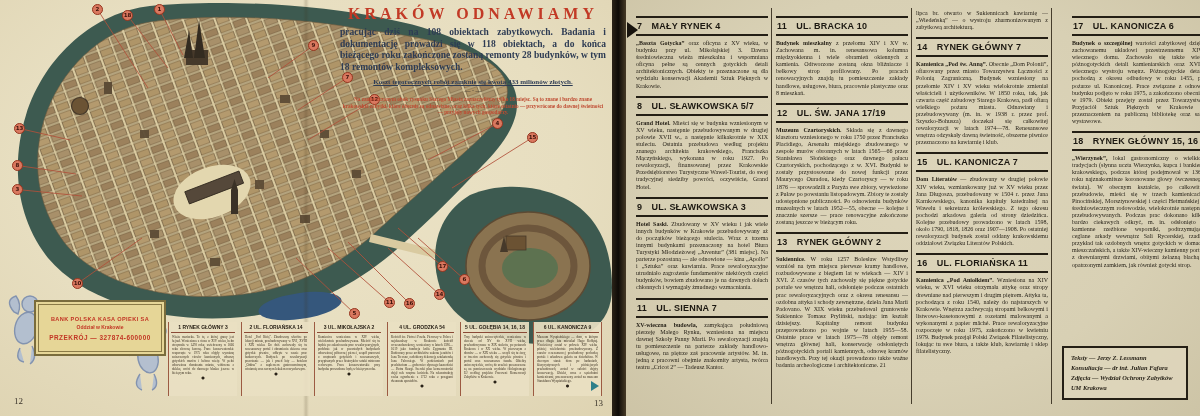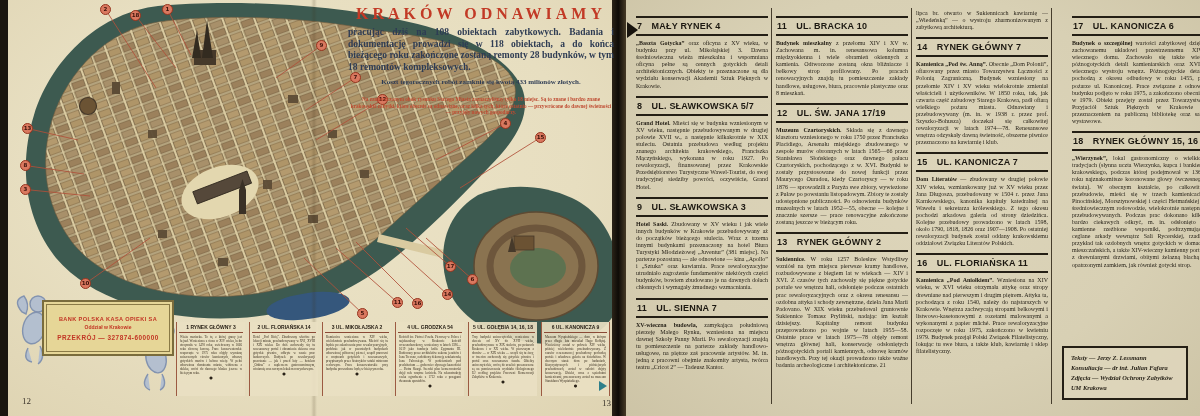--- a/index.html
+++ b/index.html
@@ -1,34 +1,34 @@
 <!DOCTYPE html>
 <html><head>
 <meta charset="utf-8">
 <style>
   html,body{margin:0;padding:0;background:#111;}
   .stage{position:relative;width:1200px;height:416px;overflow:hidden;
          font-family:"Liberation Serif",serif;background:#1a160f;}
   
-  .page-left{position:absolute;left:8px;top:0;width:647px;height:416px;
+  .page-left{position:absolute;left:0;top:0;width:647px;height:416px;
     background:radial-gradient(ellipse at 45% 40%, #ece3c6 0%, #e7dec0 55%, #ddd2b0 100%);}
   .fold{position:absolute;left:303px;top:0;width:6px;height:416px;
     background:linear-gradient(90deg,rgba(60,45,20,0) 0%,rgba(60,45,20,.18) 50%,rgba(60,45,20,0) 100%);}
   .left-edge-shade{position:absolute;right:0;top:0;width:14px;height:416px;
     background:linear-gradient(90deg,rgba(30,20,5,0),rgba(30,20,5,.35));}
   .map,.map-overlay{position:absolute;left:0;top:0;}
   .map-overlay line{stroke:#b1503a;stroke-width:.9;opacity:.95;}
   .marker{position:absolute;width:11px;height:11px;border-radius:50%;
     background:#d9785f;border:1px solid #96351f;box-sizing:border-box;
     color:#3c120a;font:700 5.5px/9px "DejaVu Sans",sans-serif;text-align:center;z-index:5;}
   .title-block{position:absolute;left:336px;top:3px;width:274px;text-align:center;z-index:6;}
   .title-main{font:700 16px "Liberation Serif",serif;letter-spacing:4px;color:#c23a26;
     margin:2px 0 4px;white-space:nowrap;}
   .title-intro{font:700 9.5px/11.5px "Liberation Serif",serif;color:#2e3c54;text-align:justify;margin:0 4px 5px;}
-  .title-cost{font:700 7px/9px "Liberation Serif",serif;color:#2e3c54;margin:1px 0;}
+  .title-cost{font:700 7px/9px "Liberation Serif",serif;color:#2e3c54;margin:1px 0;text-decoration:underline;}
   .title-orn{font:700 6px/6px "Liberation Serif",serif;color:#4a4236;margin:1px 0;}
   .title-note{font:700 5.2px/6.6px "Liberation Serif",serif;color:#bf4a31;text-align:center;margin:2px 6px 0;}
   
   .stamp{position:absolute;left:34px;top:300px;width:128px;height:52px;z-index:6;
     background:#e6d697;border:2px solid #7a6c3c;box-shadow:inset 0 0 0 2px #e6d697,inset 0 0 0 3px #8a7a46;
     display:flex;flex-direction:column;align-items:center;justify-content:center;gap:2px;}
   .stamp .l1{font:700 5.6px "Liberation Sans",sans-serif;color:#c23524;letter-spacing:.4px;}
   .stamp .l2{font:700 5px "Liberation Sans",sans-serif;color:#c23524;}
   .stamp .l3{font:700 6.4px "Liberation Sans",sans-serif;color:#c23524;letter-spacing:.5px;margin-top:2px;}
   .cherub{position:absolute;z-index:5;opacity:.9;}

